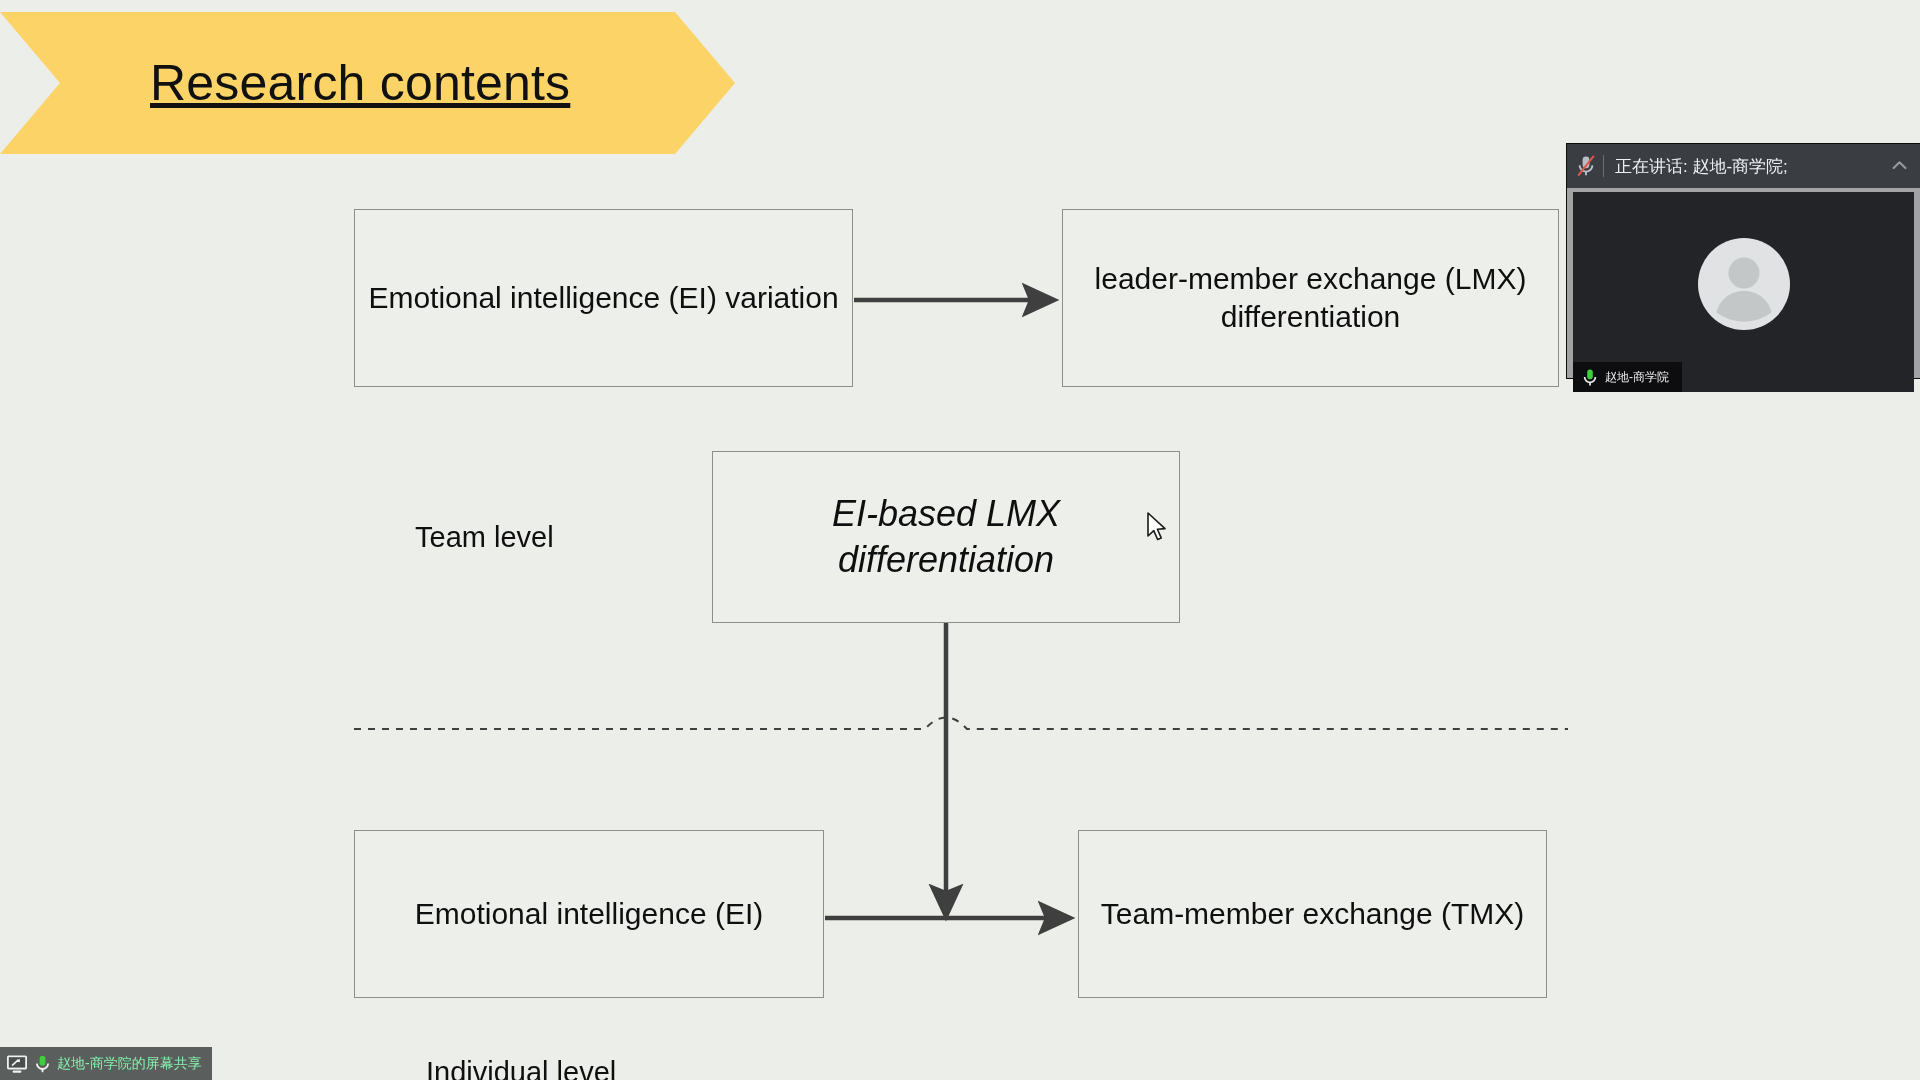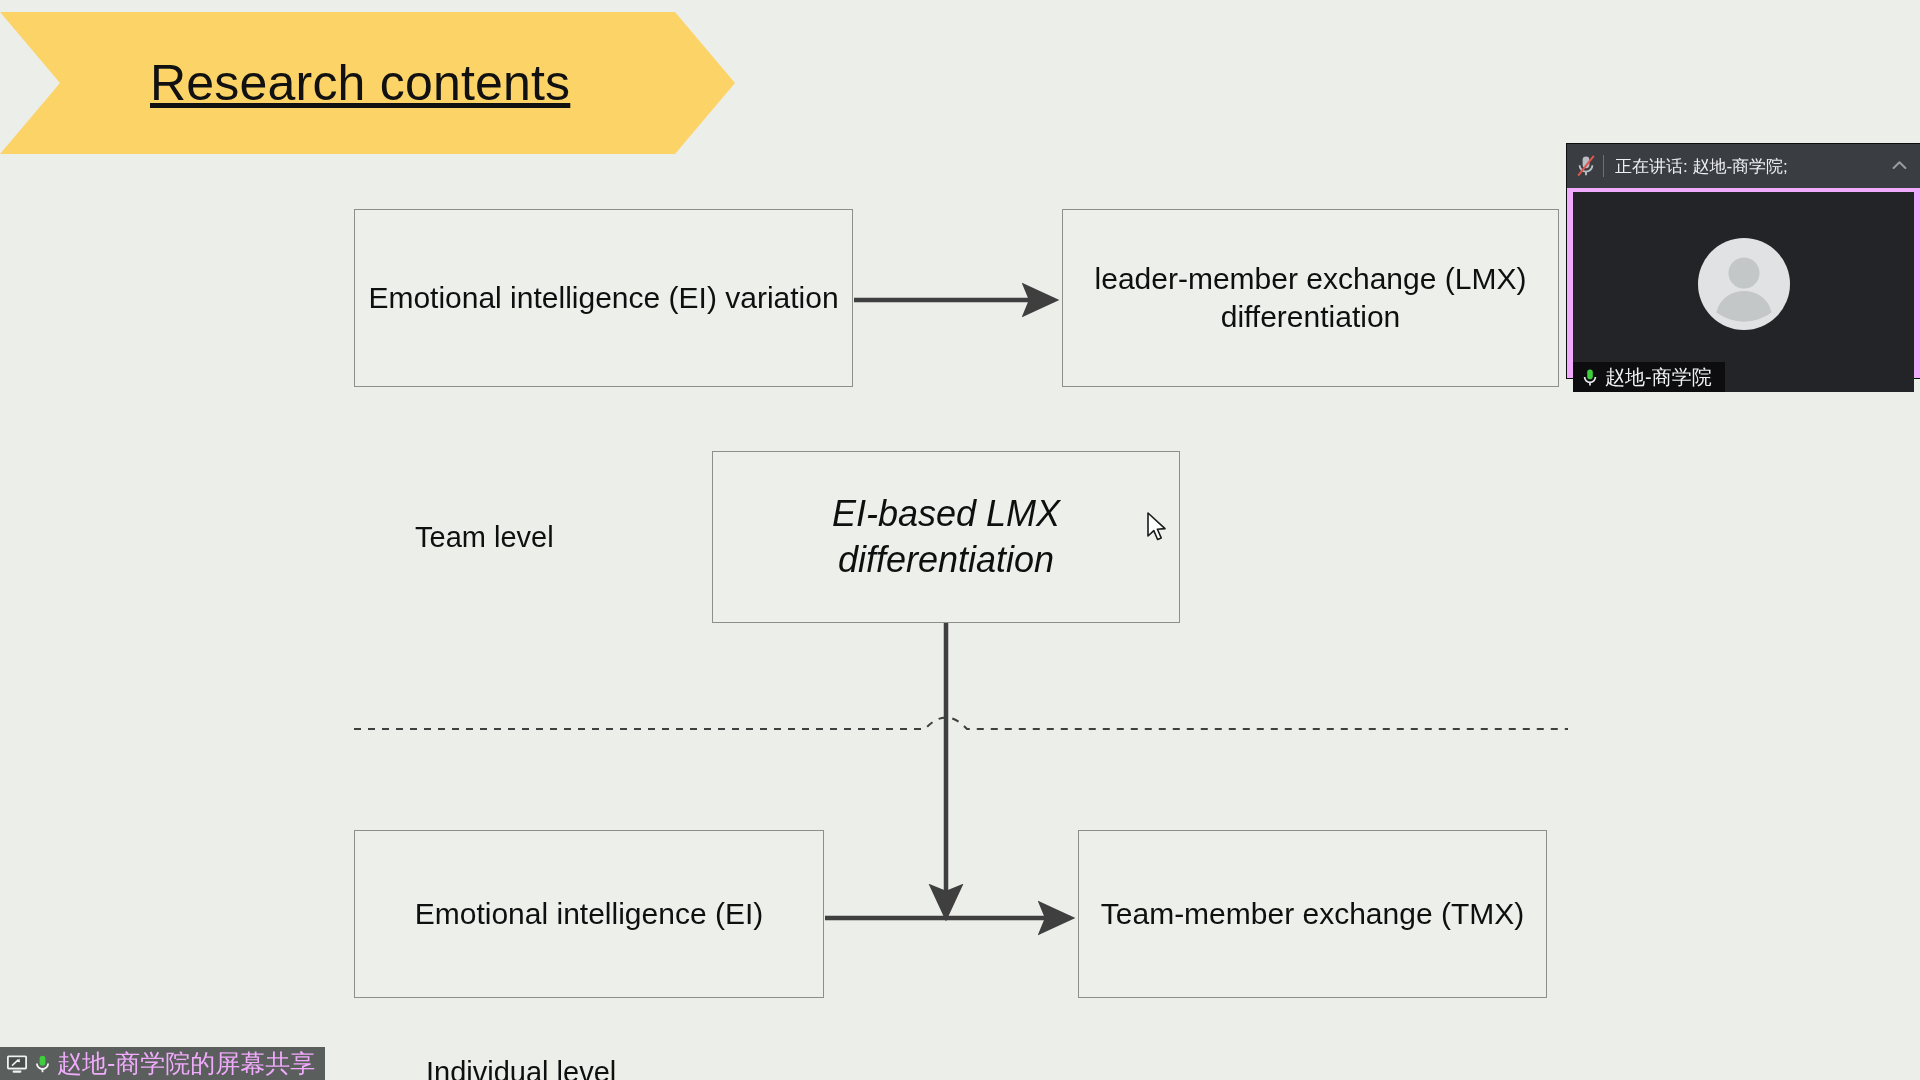--- a/index.html
+++ b/index.html
@@ -121,21 +121,21 @@
     height: 32px;
   }
 
   
   #zoom-panel {
     position: absolute;
     left: 1567px;
     top: 144px;
     width: 353px;
     height: 234px;
-    background: #f0abfc;
+    background: #a3a3a3;
     box-shadow: 0 0 0 1px #0c0d0e;
   }
   .zoom-header {
     position: relative;
     height: 44px;
     background: #3a3d42;
     display: flex;
     align-items: center;
     padding: 0 8px;
     box-sizing: border-box;
@@ -182,41 +182,41 @@
     bottom: 0;
     height: 30px;
     display: flex;
     align-items: center;
     gap: 7px;
     padding: 0 13px 0 9px;
     background: #0d0d0f;
   }
   .zoom-nametag-text {
     color: #f0f1f2;
-    font-size: 20px;
+    font-size: 12px;
     white-space: nowrap;
     text-align: center;
   }
 
   
   #taskbar-chip {
     position: absolute;
     left: 0;
     bottom: 0;
     height: 33px;
     display: flex;
     align-items: center;
     gap: 6px;
     padding: 0 10px 0 6px;
     background: #5a5e5c;
     box-sizing: border-box;
   }
   .taskbar-text {
-    color: #f0abfc;
-    font-size: 25px;
+    color: #86efac;
+    font-size: 14px;
     white-space: nowrap;
   }
   .ic { display: block; }
 </style>
 </head>
 <body>
 
 <div id="screen">
 
   <div class="top-strip">

